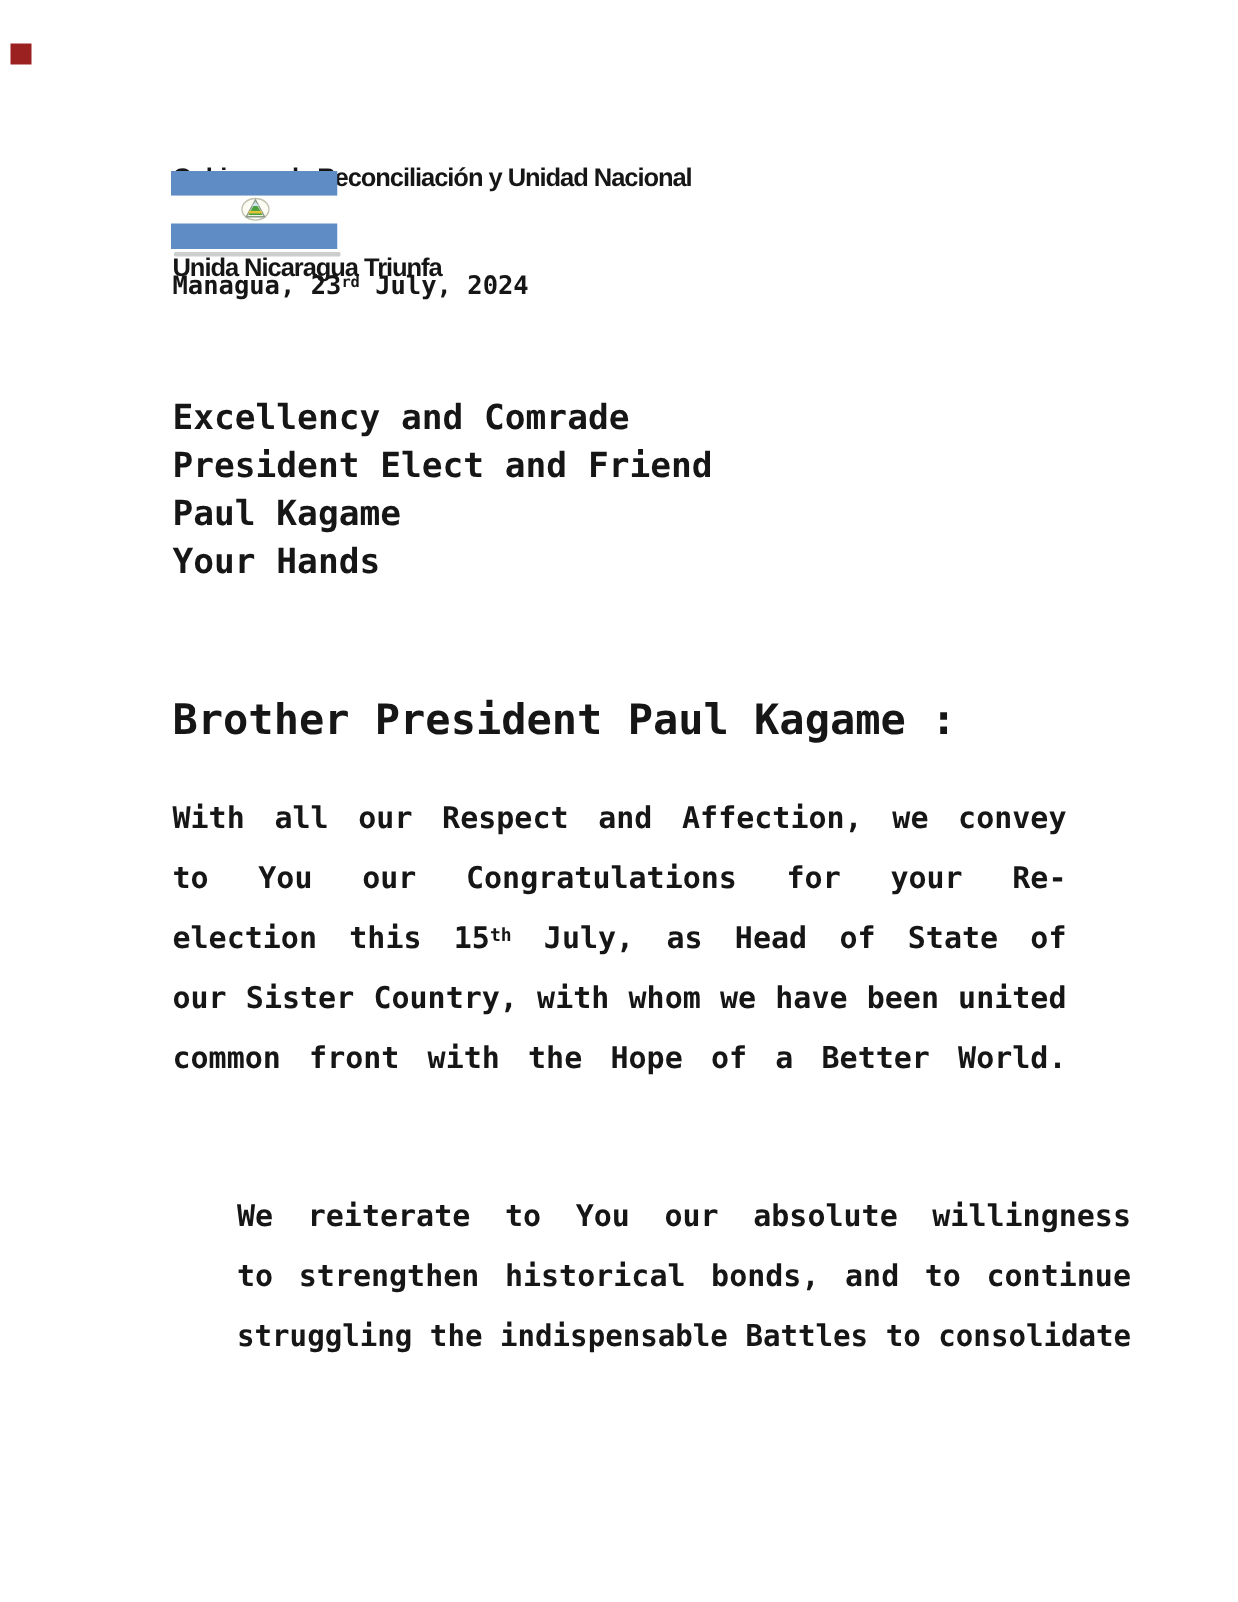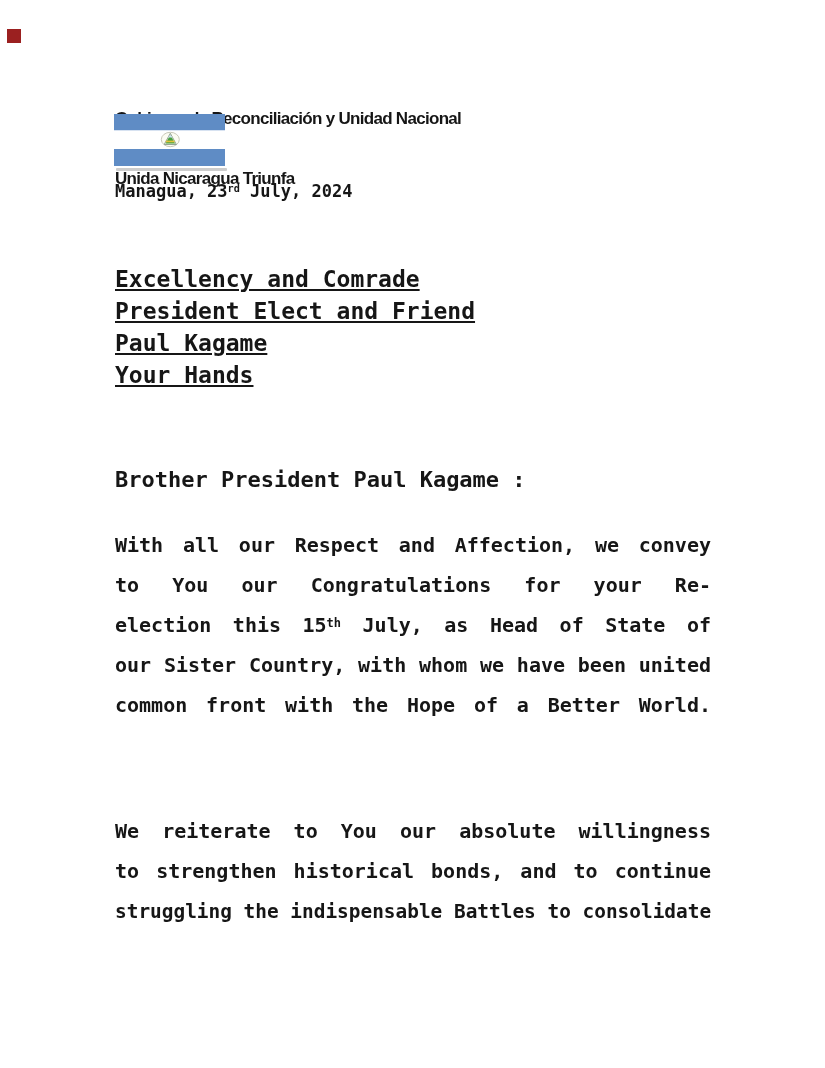--- a/index.html
+++ b/index.html
@@ -28,33 +28,32 @@
     background:var(--flag-shadow,#cdcdcd);border-radius:1px;
   }
   .mono{color:var(--ink,#141414);font-weight:700;}
   .date-line{
     left:115px;top:180px;
     font-size:17px;line-height:23px;white-space:pre;
   }
   .recipient{
     left:115px;top:263px;
     font-size:23px;
-    text-decoration:underline;
   }
   .addr-line{height:32px;line-height:32px;white-space:pre;}
   .salutation{
     left:115px;top:469px;
-    font-size:22px;line-height:22px;white-space:pre;
+    font-size:28px;line-height:22px;white-space:pre;
   }
   .paragraph{
     left:115px;width:598px;
     font-size:20px;
   }
   .para-1{top:525px;}
-  .para-2{top:811px;}
+  .para-2{top:790px;margin-left:43px;}
   .text-line{
     width:max-content;white-space:pre;
     height:40px;line-height:40px;
     transform-origin:0 50%;
   }
   .sup{
     font-size:0.6em;
     position:relative;top:-0.45em;
   }
   .f-blue{fill:var(--flag-blue,#5f8cc5);}

